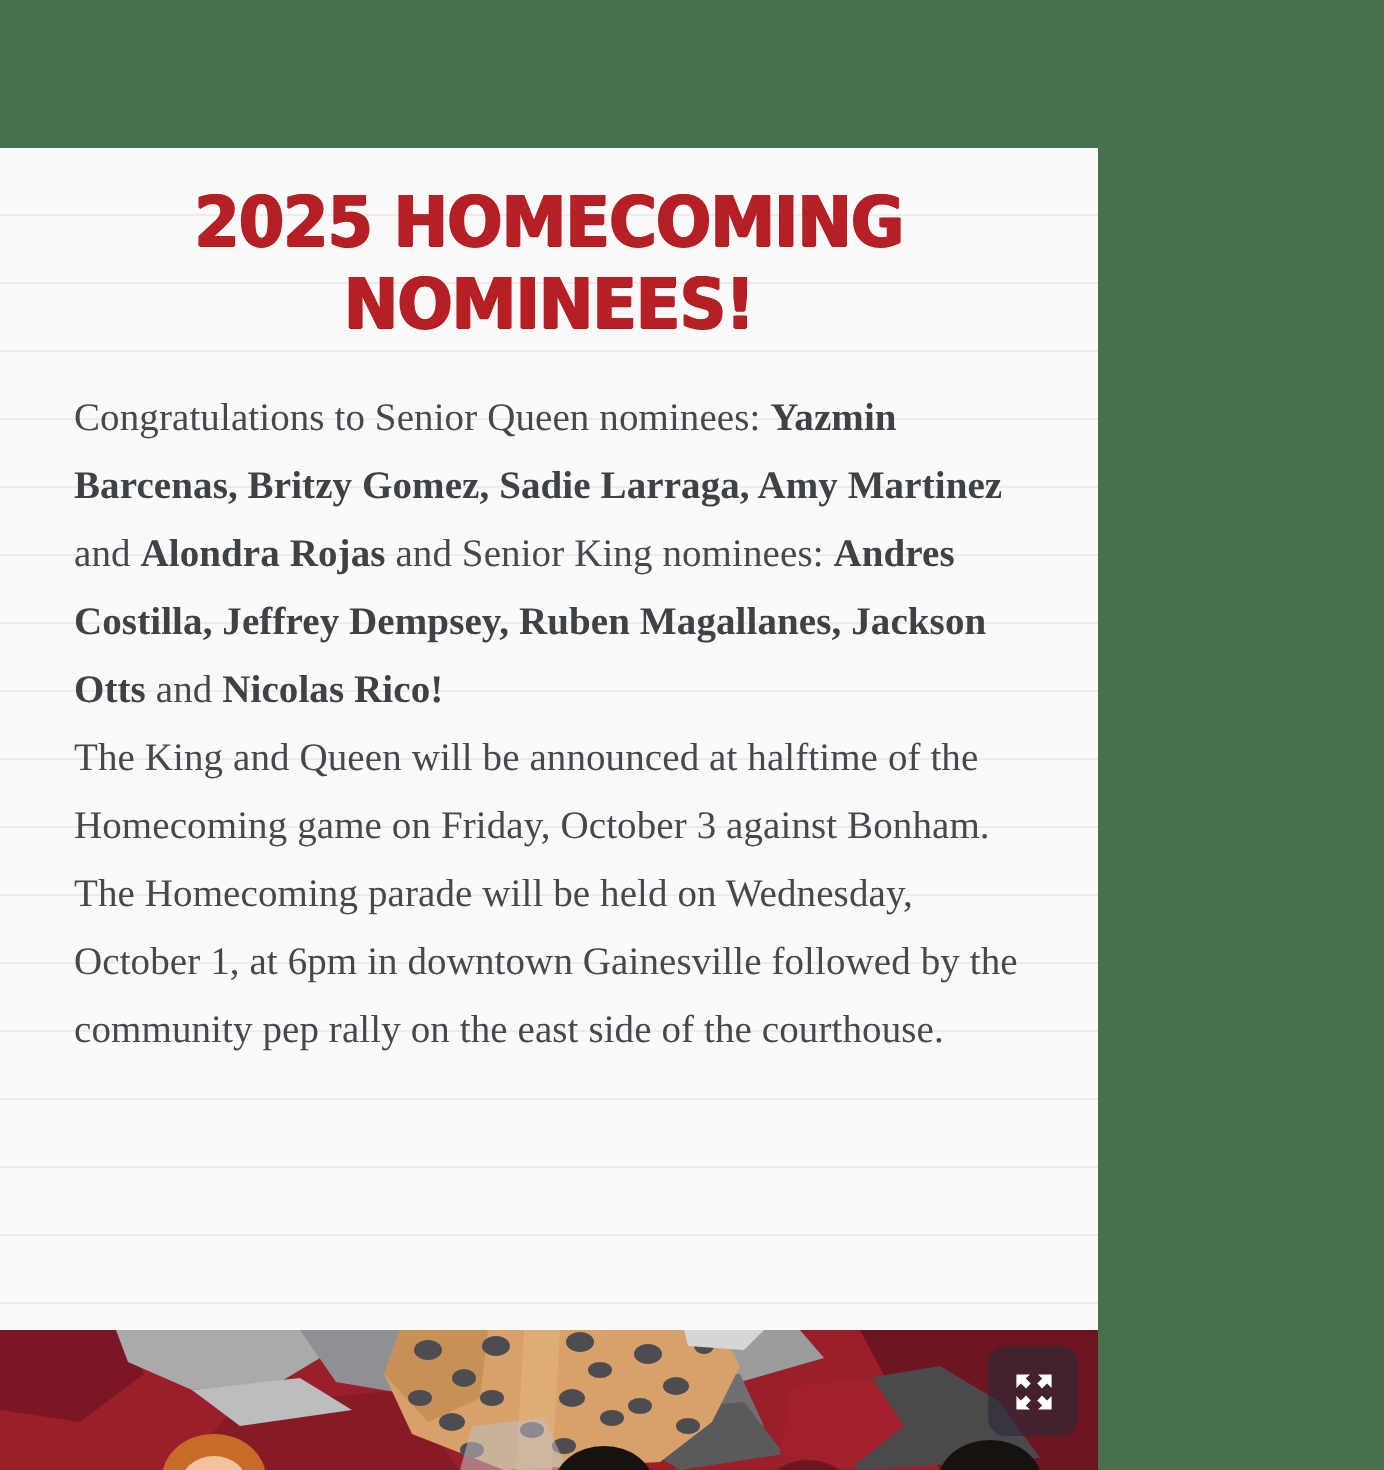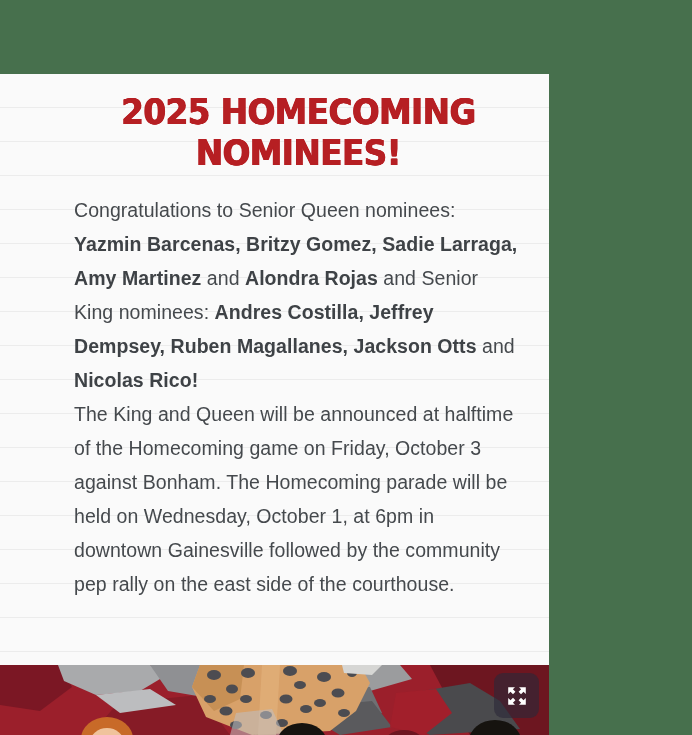--- a/index.html
+++ b/index.html
@@ -46,21 +46,20 @@
         #fafafa 0px,
         #fafafa 33px,
         #ececec 33px,
         #ececec 34px);
     pointer-events: none;
   }
 
   .card-inner {
     position: relative;
     z-index: 2;
-    margin-left: 48px;
   }
 
   
   .title {
     margin: 0;
     padding: 18px 40px 0 40px;
     text-align: center;
     color: #b61f23;
     font-family: "DejaVu Sans", sans-serif;
     font-size: 35px;
@@ -72,26 +71,27 @@
     transform-origin: center top;
     text-shadow: 0.6px 0 0 #b61f23, -0.6px 0 0 #b61f23, 0 0.4px 0 #a81c20;
   }
   .title .ln {
     display: block;
   }
 
   
   .body-copy {
     margin: 0;
-    padding: 19px 30px 0 26px;
+    padding: 19px 30px 0 37px;
     color: #45494d;
     font-size: 19.5px;
     line-height: 34px;
     font-weight: 400;
     letter-spacing: 0.05px;
+    font-family: Liberation Serif, serif;
   }
   .body-copy p {
     margin: 0;
   }
   .body-copy b {
     font-weight: 700;
     color: #3e4246;
   }
 
   

